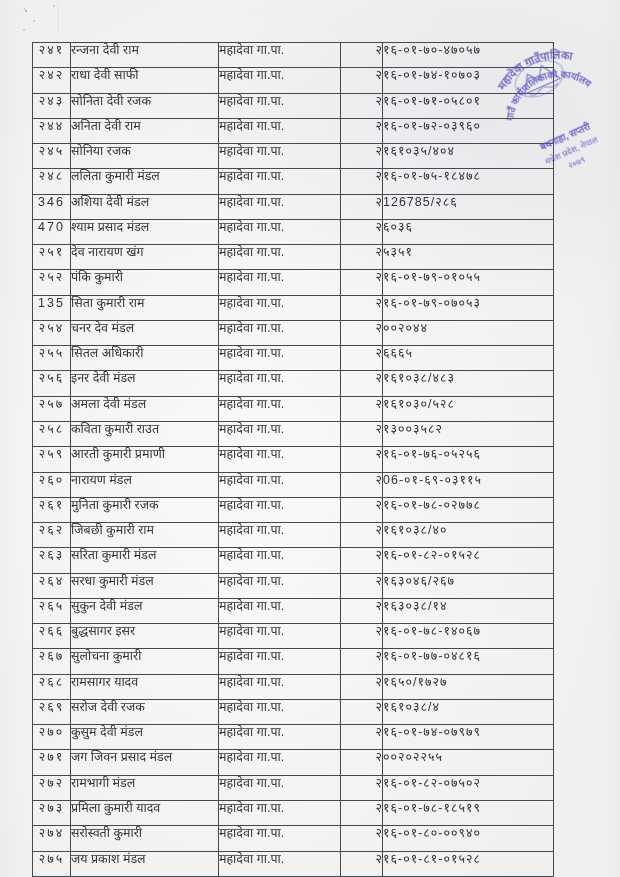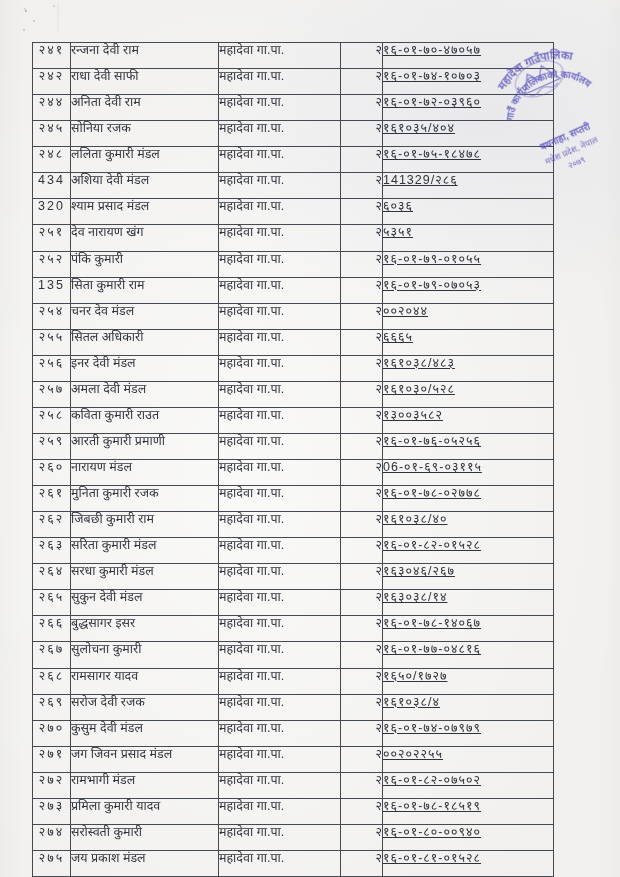--- a/index.html
+++ b/index.html
@@ -39,21 +39,21 @@
   .col-sn     { width: 38px; }
   .col-name   { width: 148px; }
   .col-office { width: 122px; }
   .col-ward   { width: 42px; }
   .col-id     { width: 171px; }
 
   .c-sn     { text-align: center; letter-spacing: 2px; padding-top: 3px; }
   .c-name   { padding: 3px 2px 0 5px; }
   .c-office { padding: 3px 2px 0 5px; }
   .c-ward   { text-align: right; padding: 6px 3px 0 0; }
-  .c-id     { padding: 6px 2px 0 5px; font-size: 13px; letter-spacing: 1px; text-decoration: underline; }
+  .c-id     { padding: 6px 2px 0 5px; font-size: 13px; letter-spacing: 1px; }
 
   
   .stamp {
     position: absolute;
     left: 479px;
     top: 38px;
     width: 152px;
     height: 152px;
     transform: rotate(-24deg);
     color: #5a54bd;
@@ -103,20 +103,27 @@
       <td class="c-id">१६-०१-७०-४७०५७</td>
     </tr>
         <tr>
       <td class="c-sn">२४२</td>
       <td class="c-name">राधा देवी साफी</td>
       <td class="c-office">महादेवा गा.पा.</td>
       <td class="c-ward">२</td>
       <td class="c-id">१६-०१-७४-१०७०३</td>
     </tr>
         <tr>
+      <td class="c-sn">२४३</td>
+      <td class="c-name">सोनिता देवी रजक</td>
+      <td class="c-office">महादेवा गा.पा.</td>
+      <td class="c-ward">२</td>
+      <td class="c-id">१६-०१-७१-०५८०१</td>
+    </tr>
+        <tr>
       <td class="c-sn">२४४</td>
       <td class="c-name">अनिता देवी राम</td>
       <td class="c-office">महादेवा गा.पा.</td>
       <td class="c-ward">२</td>
       <td class="c-id">१६-०१-७२-०३९६०</td>
     </tr>
         <tr>
       <td class="c-sn">२४५</td>
       <td class="c-name">सोनिया रजक</td>
       <td class="c-office">महादेवा गा.पा.</td>
@@ -124,28 +131,28 @@
       <td class="c-id">१६१०३५/४०४</td>
     </tr>
         <tr>
       <td class="c-sn">२४८</td>
       <td class="c-name">ललिता कुमारी मंडल</td>
       <td class="c-office">महादेवा गा.पा.</td>
       <td class="c-ward">२</td>
       <td class="c-id">१६-०१-७५-१८४७८</td>
     </tr>
         <tr>
-      <td class="c-sn">434</td>
+      <td class="c-sn">346</td>
       <td class="c-name">अशिया देवी मंडल</td>
       <td class="c-office">महादेवा गा.पा.</td>
       <td class="c-ward">२</td>
-      <td class="c-id">141329/२८६</td>
-    </tr>
-        <tr>
-      <td class="c-sn">320</td>
+      <td class="c-id">126785/२८६</td>
+    </tr>
+        <tr>
+      <td class="c-sn">470</td>
       <td class="c-name">श्याम प्रसाद मंडल</td>
       <td class="c-office">महादेवा गा.पा.</td>
       <td class="c-ward">२</td>
       <td class="c-id">६०३६</td>
     </tr>
         <tr>
       <td class="c-sn">२५१</td>
       <td class="c-name">देव नारायण खंग</td>
       <td class="c-office">महादेवा गा.पा.</td>
       <td class="c-ward">२</td>

